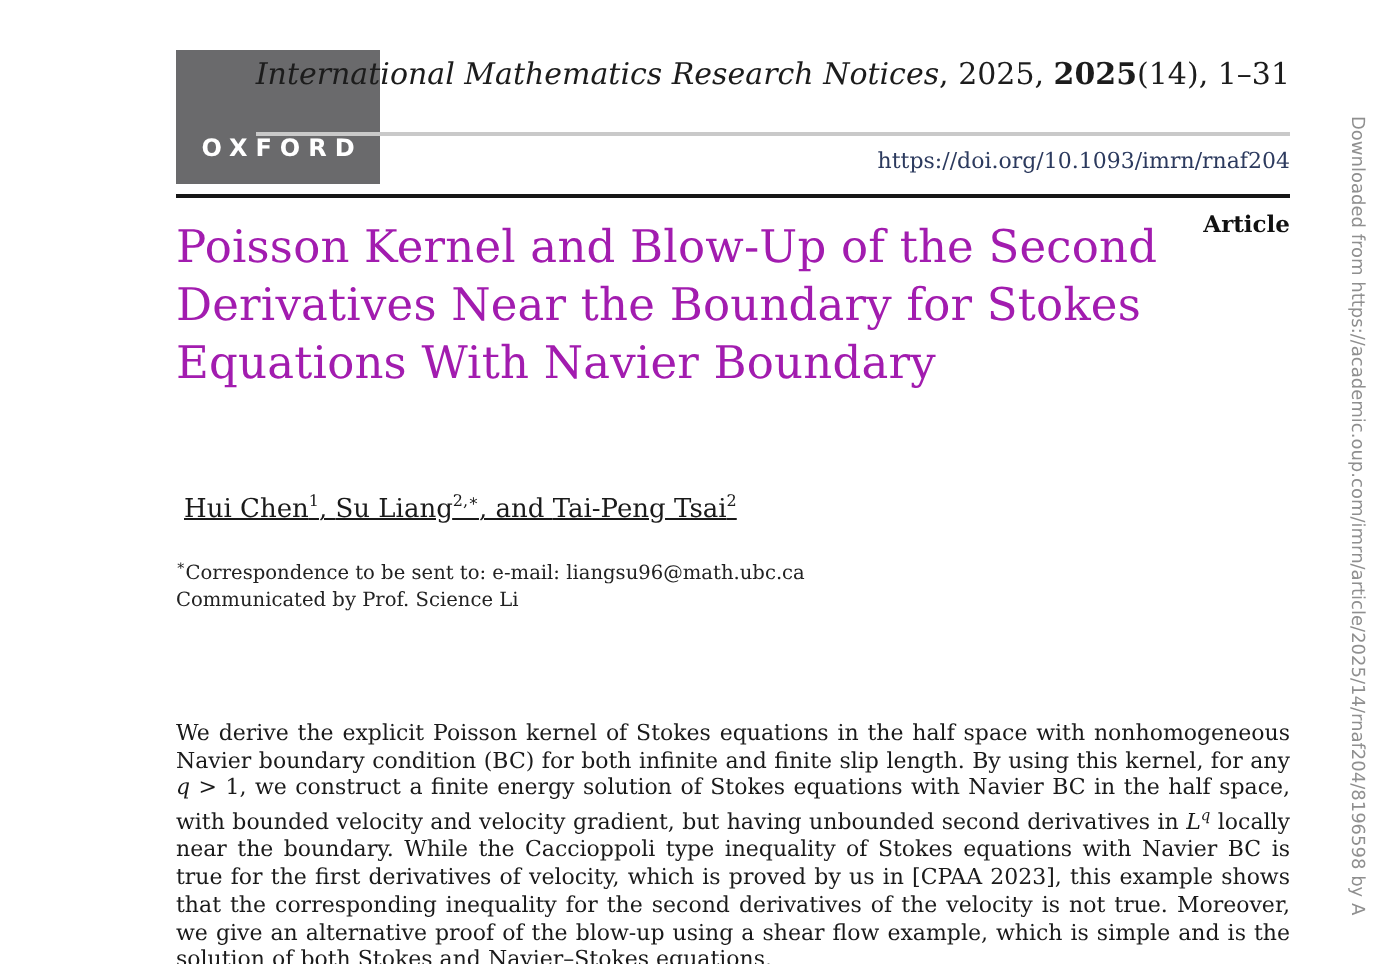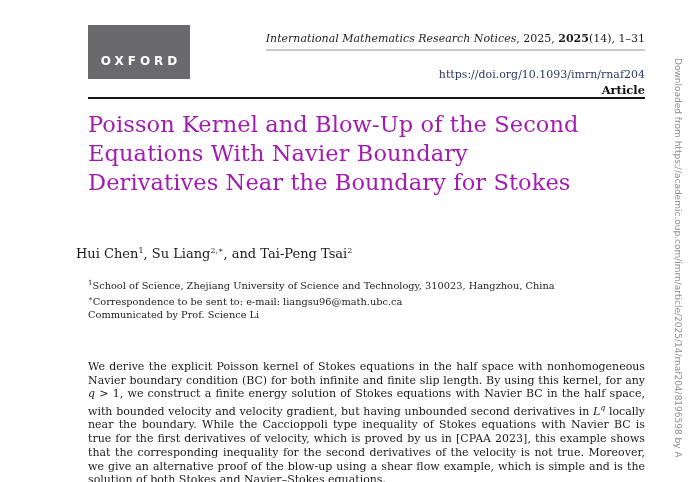--- a/index.html
+++ b/index.html
@@ -10,21 +10,21 @@
     background: #ffffff;
     overflow: hidden;
     font-family: "DejaVu Serif", serif;
     color: #1a1a1a;
   }
 
   
   .logo-box {
     position: absolute;
     left: 88px; top: 25px;
-    width: 102px; height: 54px;
+    width: 102px; height: 67px;
     background: #6a6a6c;
     display: flex;
     align-items: flex-end;
     justify-content: center;
     box-sizing: border-box;
     padding-bottom: 11px;
   }
   .logo-box span {
     color: #ffffff;
     font-family: "DejaVu Sans", sans-serif;
@@ -35,35 +35,35 @@
   }
 
   
   .header-right {
     position: absolute;
     top: 27px; right: 51px;
     text-align: right;
   }
   .journal-line {
     display: inline-block;
-    font-size: 11px;
+    font-size: 15px;
     color: #1c1c1c;
     border-bottom: 2px solid #c9c9c9;
-    padding-bottom: 4px;
+    padding-bottom: 20px;
   }
   .journal-line i { font-style: italic; }
   .doi-link {
-    margin-top: 17px;
+    margin-top: 6px;
     font-size: 11px;
     color: #2c3a5e;
     text-decoration: none;
     display: block;
   }
   .article-label {
-    margin-top: 2px;
+    margin-top: 18px;
     font-size: 11.5px;
     font-weight: bold;
     color: #111111;
   }
 
   .top-rule {
     position: absolute;
     left: 88px; top: 97px;
     width: 557px; height: 2px;
     background: #161616;
@@ -73,23 +73,24 @@
     position: absolute;
     left: 88px; top: 110px;
     font-size: 22.5px;
     line-height: 29px;
     color: #a21caf;
     letter-spacing: 0.1px;
   }
 
   .authors-line {
     position: absolute;
-    left: 76px; top: 246px;
+    left: 92px; top: 246px;
     font-size: 13px;
     color: #1a1a1a;
+    text-decoration: underline;
   }
   .authors-line sup { font-size: 8px; }
 
   .affil-block {
     position: absolute;
     left: 88px; top: 277px;
     font-size: 9.8px;
     line-height: 13.4px;
     color: #222222;
   }
@@ -131,28 +132,27 @@
   <div class="header-right">
     <span class="journal-line"><i>International Mathematics Research Notices</i><span>, 2025, </span><b>2025</b><span>(14), 1–31</span></span>
     <a class="doi-link" href="#">https://doi.org/10.1093/imrn/rnaf204</a>
     <div class="article-label">Article</div>
   </div>
 
   <div class="top-rule"></div>
 
   <div class="title-block">
     <div>Poisson Kernel and Blow-Up of the Second</div>
+    <div>Derivatives Near the Boundary for Stokes</div>
     <div>Equations With Navier Boundary</div>
-    <div>Derivatives Near the Boundary for Stokes</div>
   </div>
 
   <div class="authors-line"><span>Hui Chen</span><sup>1</sup><span>, </span><span>Su Liang</span><sup>2,∗</sup><span>, and </span><span>Tai-Peng Tsai</span><sup>2</sup></div>
 
   <div class="affil-block">
-    <div><sup>1</sup><span>School of Science, Zhejiang University of Science and Technology, 310023, Hangzhou, China</span></div>
     <div><sup>∗</sup><span>Correspondence to be sent to: e-mail: liangsu96@math.ubc.ca</span></div>
     <div><span>Communicated by Prof. Science Li</span></div>
   </div>
 
   <p class="abstract-block"><span>We derive the explicit Poisson kernel of Stokes equations in the half space with nonhomogeneous Navier boundary condition (BC) for both infinite and finite slip length. By using this kernel, for any </span><i>q</i><span> &gt; 1, we construct a finite energy solution of Stokes equations with Navier BC in the half space, with bounded velocity and velocity gradient, but having unbounded second derivatives in </span><i>L</i><sup><i>q</i></sup><span> locally near the boundary. While the Caccioppoli type inequality of Stokes equations with Navier BC is true for the first derivatives of velocity, which is proved by us in [CPAA 2023], this example shows that the corresponding inequality for the second derivatives of the velocity is not true. Moreover, we give an alternative proof of the blow-up using a shear flow example, which is simple and is the solution of both Stokes and Navier–Stokes equations.</span></p>
 
   <div class="watermark">Downloaded from https://academic.oup.com/imrn/article/2025/14/rnaf204/8196598 by A</div>
 
 </div>
 

